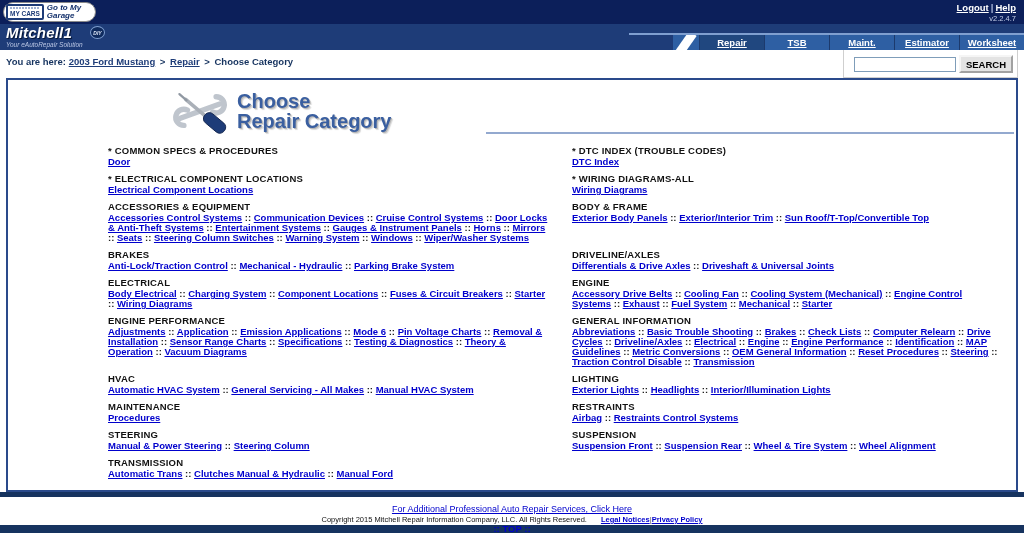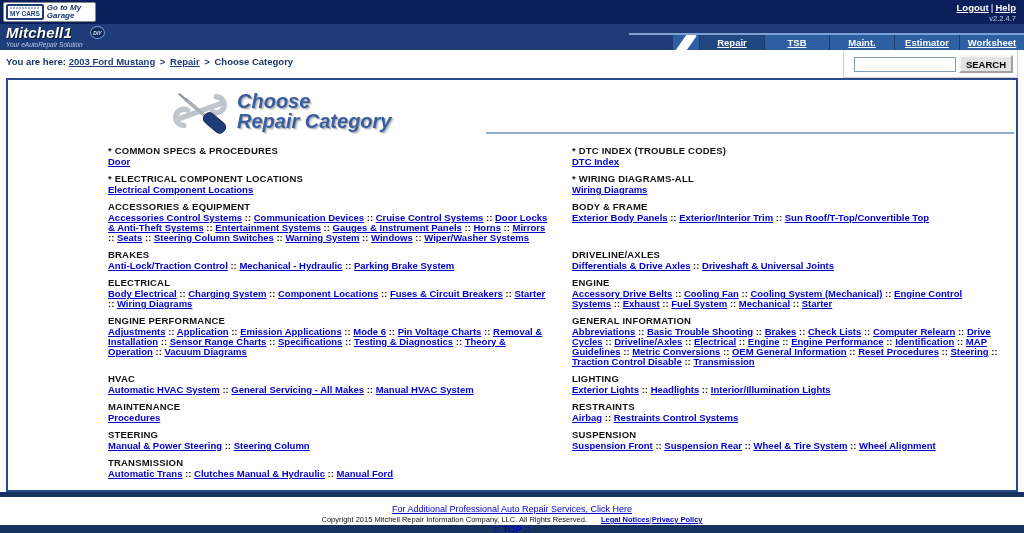--- a/index.html
+++ b/index.html
@@ -2,21 +2,21 @@
 <html style="--navy-darkest: #0c1f5a; --navy-dark: #1e3c78; --blue-tab: #2e5fa3; --tab-active: #20477f; --link-blue: #0000cc; --title-blue: #3a5fa0; --panel-border: #2a4a8b; --footer-bar: #16335f;"><head>
 <meta charset="utf-8">
 <style>
   * { box-sizing: border-box; margin: 0; padding: 0; }
   html,body { width:1024px; height:533px; overflow:hidden; background:#fff;
     font-family:"Liberation Sans", sans-serif; }
 
   
   .topbar { height:24px; background:var(--navy-darkest,#0c1f5a); display:flex;
     justify-content:space-between; align-items:flex-start; padding:2px 8px 0 3px; }
-  .mycars-btn { background:#fff; border:1px solid #8a8a8a; border-radius:2px;
+  .mycars-btn { background:#fff; border:1px solid #8a8a8a; border-radius:10px;
     display:flex; align-items:center; gap:3px; padding:1px 4px 1px 2px; height:20px; cursor:pointer; }
   .plate { display:inline-block; border:2px solid #1e3c78; border-radius:2px;
     font-size:6.5px; line-height:7px; font-weight:bold; color:#1e3c78; background:#fff;
     padding:4px 2px 1px 2px; position:relative; }
   .plate::before { content:""; position:absolute; top:1px; left:2px; right:2px; height:2px;
     background:repeating-linear-gradient(90deg,#9fb0d0 0 2px,#fff 2px 3px); }
   .mycars-label { width:44px; font-size:8px; line-height:8px; font-weight:bold;
     font-style:italic; color:#13306b; }
   .topbar-right { text-align:right; color:#fff; }
   .topbar-links { font-size:9.5px; font-weight:bold; }
@@ -60,21 +60,21 @@
   .search-btn { height:18px; font-size:9.5px; font-weight:bold; color:#000;
     background:#e3e3e3; border:2px outset #f5f5f5; padding:0 5px; cursor:pointer;
     font-family:"Liberation Sans", sans-serif; }
 
   
   .main-panel { margin:0 6px; height:414px; border:2px solid var(--panel-border,#2a4a8b);
     background:#fff; position:relative; }
   .panel-header { position:relative; height:64px; }
   .tools-icon { position:absolute; left:158px; top:8px; width:68px; height:48px; }
   .title-block { position:absolute; left:229px; top:11px; font-size:20px; line-height:20px;
-    font-weight:bold; font-style:italic; color:var(--title-blue,#3a5fa0);
+    font-weight:bold; color:var(--title-blue,#3a5fa0);
     text-shadow:1px 1px 0 #b5b5b5, 2px 2px 1px #d8d8d8; }
   .header-line { position:absolute; left:478px; right:2px; top:52px; height:2px; background:#93a9cf; }
 
   .categories { display:grid; grid-template-columns:440px 1fr; column-gap:24px;
     padding:2px 14px 0 100px; }
   .cat-cell { }
   .cat-section { margin-bottom:7px; }
   .cat-heading { font-size:9.5px; font-weight:bold; color:#111; line-height:10px;
     margin-bottom:1px; letter-spacing:0.2px; }
   .cat-links { font-size:9.5px; line-height:10px; font-weight:bold; }

